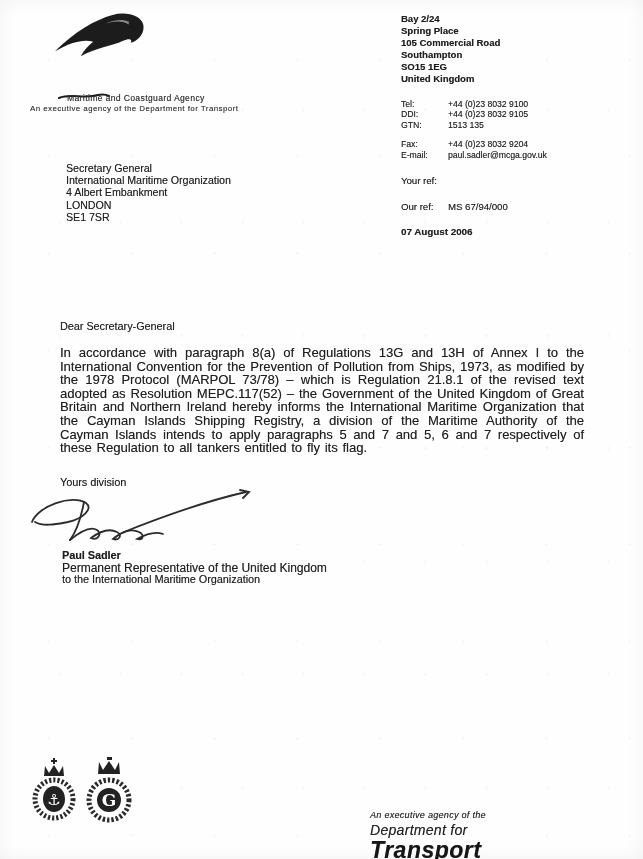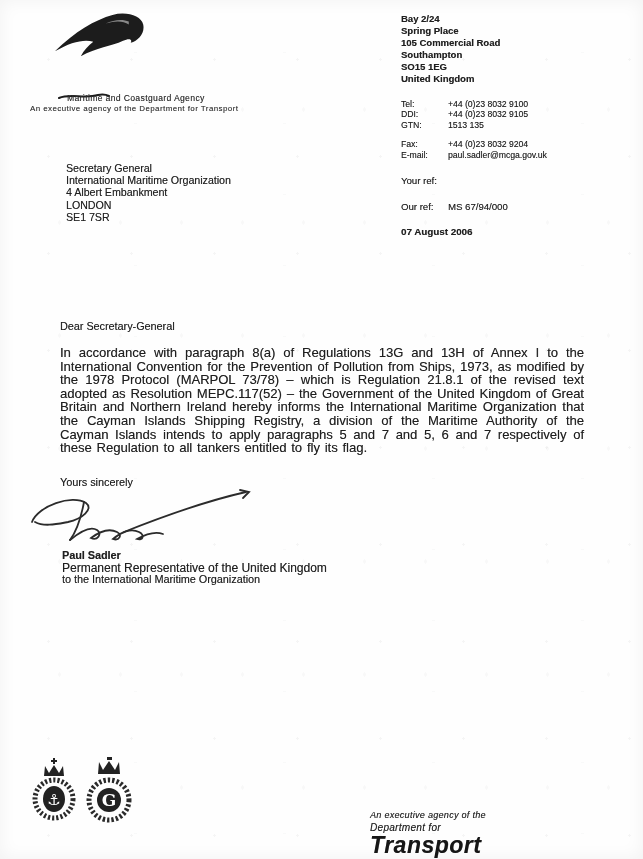--- a/index.html
+++ b/index.html
@@ -63,21 +63,21 @@
   .signature{left:26px;top:486px;width:256px;height:64px;}
   .sig-name{left:62px;top:549px;font-size:10.8px;font-weight:600;}
   .sig-title1{left:62px;top:561px;font-size:12px;}
   .sig-title2{left:62px;top:573px;font-size:10.8px;}
 
   
   .badge1{left:31px;top:757px;width:46px;height:72px;}
   .badge2{left:85px;top:756px;width:48px;height:73px;}
   .foot-right{right:13px;top:778px;width:260px;text-align:left;color:#242424;margin-top:32px;}
   .foot-line1{font-size:9px;font-style:italic;letter-spacing:.3px;}
-  .foot-line2{font-size:10px;font-style:italic;letter-spacing:.3px;margin-top:2px;}
+  .foot-line2{font-size:14px;font-style:italic;letter-spacing:.3px;margin-top:2px;}
   .foot-wordmark{
     font-size:23px;font-weight:700;font-style:italic;
     letter-spacing:.5px;margin-top:-1px;color:#161616;
   }
 </style>
 </head>
 <body>
 
 <div class="page scanfuzz">
 
@@ -141,21 +141,21 @@
     <div>Secretary General</div>
     <div>International Maritime Organization</div>
     <div>4 Albert Embankment</div>
     <div>LONDON</div>
     <div>SE1 7SR</div>
   </div>
 
   <div class="abs salutation">Dear Secretary-General</div>
   <div class="abs body-par">In accordance with paragraph 8(a) of Regulations 13G and 13H of Annex I to the International Convention for the Prevention of Pollution from Ships, 1973, as modified by the 1978 Protocol (MARPOL 73/78) – which is Regulation 21.8.1 of the revised text adopted as Resolution MEPC.117(52) – the Government of the United Kingdom of Great Britain and Northern Ireland hereby informs the International Maritime Organization that the Cayman Islands Shipping Registry, a division of the Maritime Authority of the Cayman Islands intends to apply paragraphs 5 and 7 and 5, 6 and 7 respectively of these Regulation to all tankers entitled to fly its flag.</div>
 
-  <div class="abs valediction">Yours sincerely</div>
+  <div class="abs valediction">Yours division</div>
   <svg class="abs signature" viewBox="0 0 256 64" aria-hidden="true">
     <g fill="none" stroke="#2b2b2b" stroke-width="1.8" stroke-linecap="round">
       <path d="M6,36 C12,20 46,8 60,17 C68,23 56,33 42,36 C31,38 18,41 9,36"></path>
       <path d="M58,16 C55,32 50,46 44,54"></path>
       <path d="M44,54 C56,44 65,40 71,44 C77,48 71,55 65,52 C73,46 83,42 91,46 C97,49 93,55 87,53 C95,46 105,42 113,46 C119,49 117,55 111,53 C120,48 129,45 137,48"></path>
       <path d="M98,46 C138,30 180,15 220,6"></path>
       <path d="M214,4 l9,2 -6,6"></path>
     </g>
   </svg>
   <div class="abs sig-name">Paul Sadler</div>

